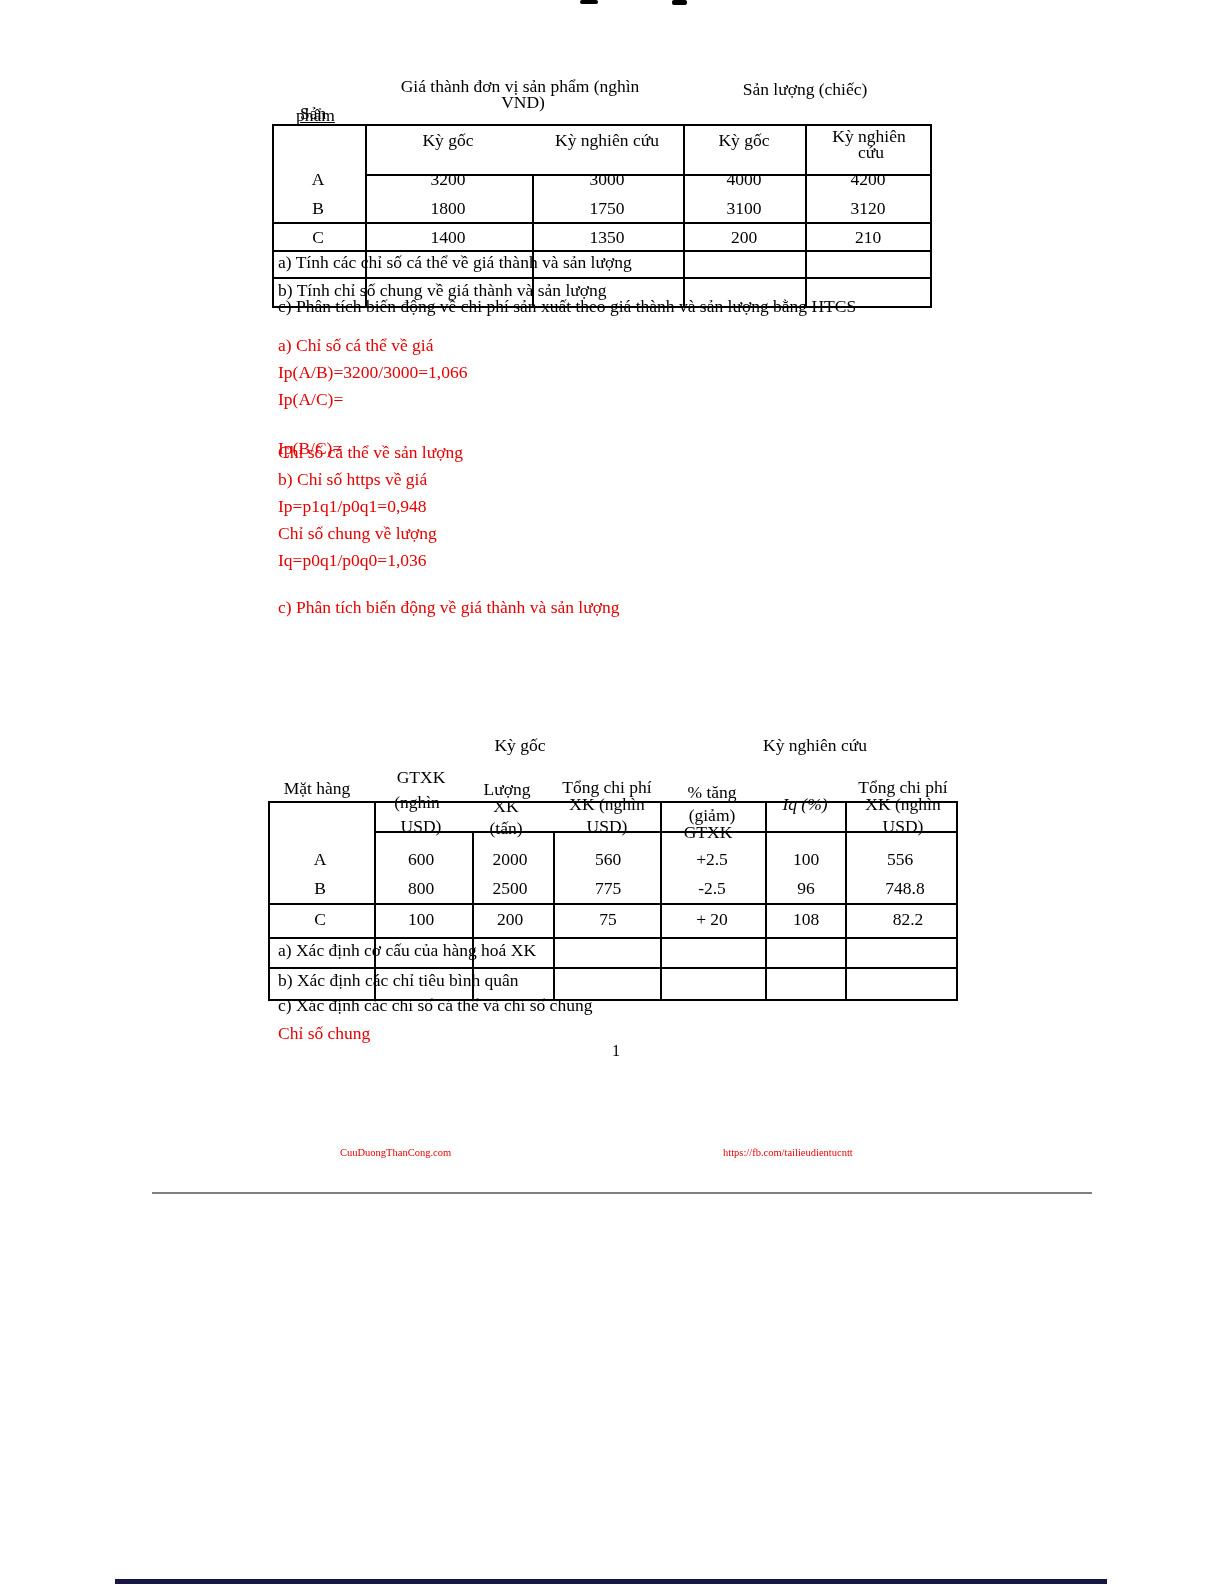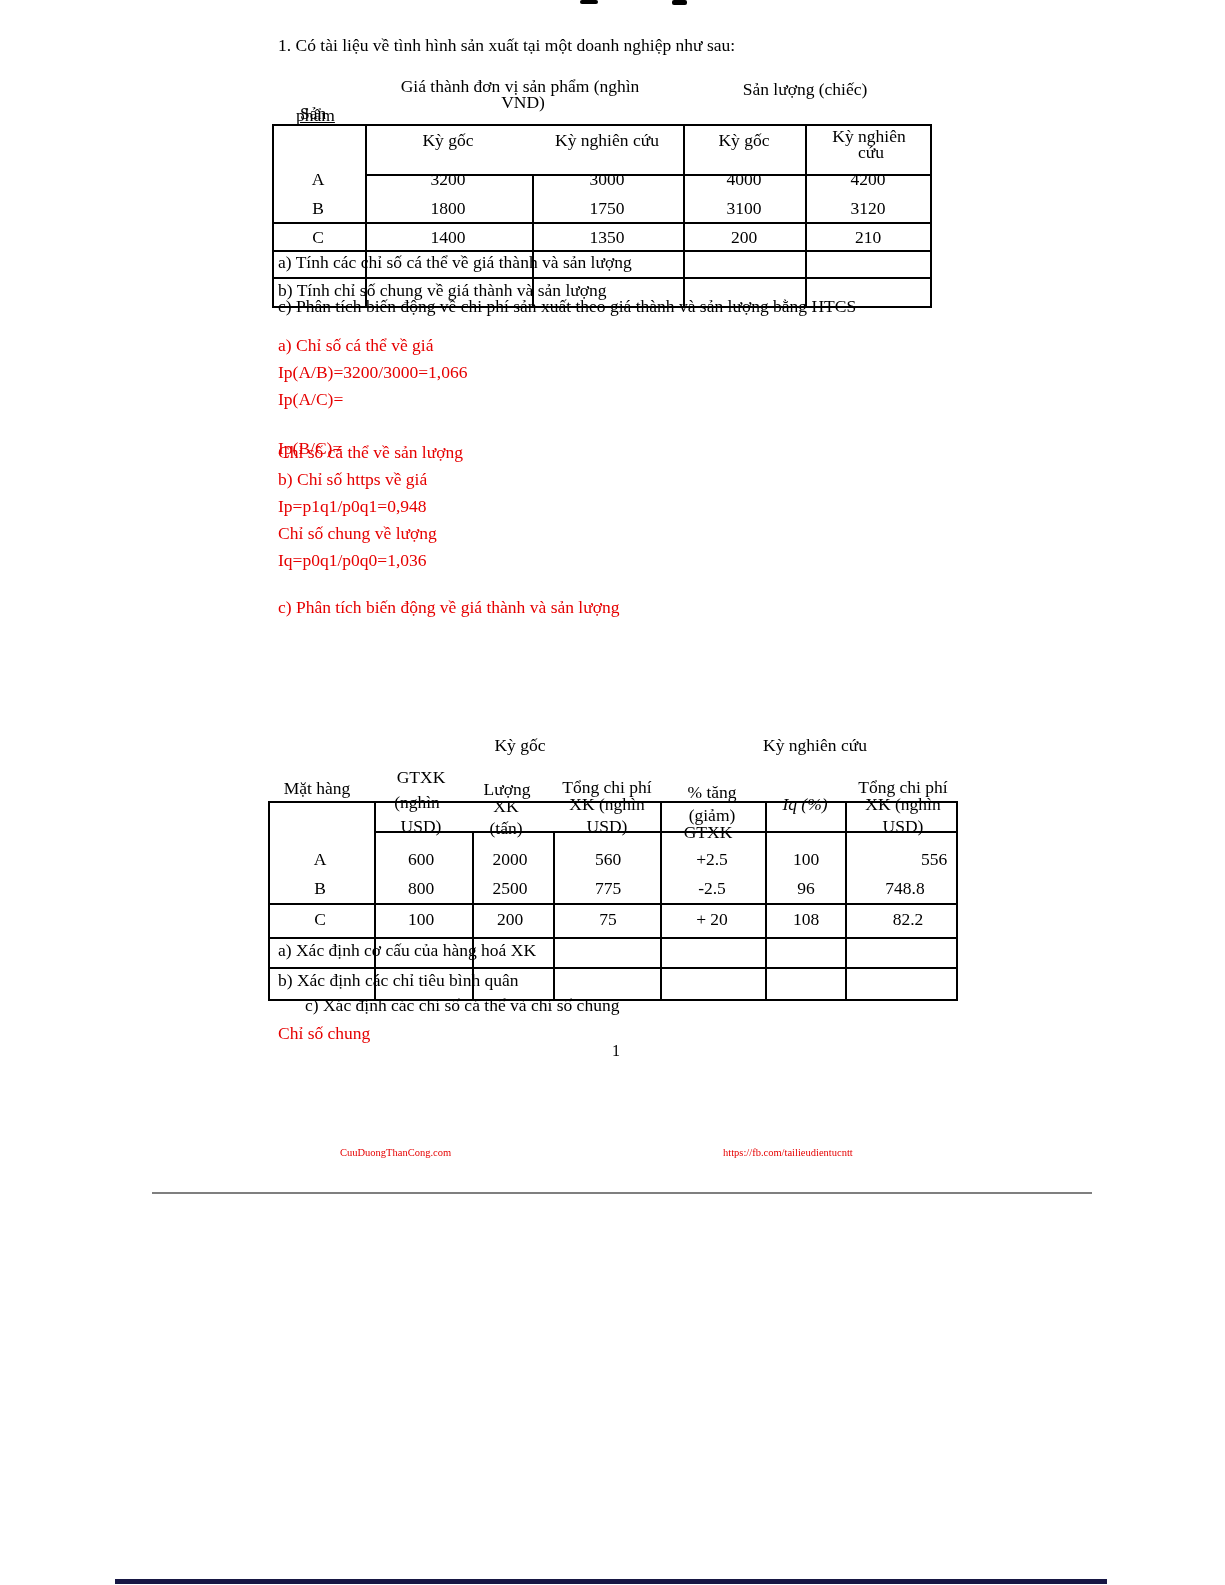--- a/index.html
+++ b/index.html
@@ -17,21 +17,20 @@
   .pgnum{font-size:16px;}
 </style>
 </head>
 <body>
 
 <div class="page">
 
   <div class="frag" style="left:580px;top:0;width:18px;height:4px;"></div>
   <div class="frag" style="left:672px;top:0;width:15px;height:5px;"></div>
 
-  <div class="t" style="left:278px;top:36px;">1. Có tài liệu về tình hình sản xuất tại một doanh nghiệp như sau:</div>
 
   <div class="t ctr" style="left:520px;top:77px;">Giá thành đơn vị sản phẩm (nghìn</div>
   <div class="t ctr" style="left:523px;top:93px;">VND)</div>
   <div class="t ctr" style="left:805px;top:80px;">Sản lượng (chiếc)</div>
   <div class="t" style="left:300px;top:104px;">Sản</div>
   <div class="t" style="left:296px;top:106px;text-decoration:underline;">phẩm</div>
 
   <div class="hl" style="left:272px;top:124px;width:660px;"></div>
   <div class="hl" style="left:365px;top:174px;width:567px;"></div>
   <div class="hl" style="left:272px;top:222px;width:660px;"></div>
@@ -125,41 +124,41 @@
   <div class="vl" style="left:765px;top:801px;height:200px;"></div>
   <div class="vl" style="left:845px;top:801px;height:200px;"></div>
   <div class="vl" style="left:956px;top:801px;height:200px;"></div>
 
   <div class="t ctr" style="left:320px;top:850px;">A</div>
   <div class="t ctr" style="left:421px;top:850px;">600</div>
   <div class="t ctr" style="left:510px;top:850px;">2000</div>
   <div class="t ctr" style="left:608px;top:850px;">560</div>
   <div class="t ctr" style="left:712px;top:850px;">+2.5</div>
   <div class="t ctr" style="left:806px;top:850px;">100</div>
-  <div class="t ctr" style="left:900px;top:850px;margin-left:34px;">556</div>
+  <div class="t ctr" style="left:900px;top:850px;">556</div>
 
   <div class="t ctr" style="left:320px;top:879px;">B</div>
   <div class="t ctr" style="left:421px;top:879px;">800</div>
   <div class="t ctr" style="left:510px;top:879px;">2500</div>
   <div class="t ctr" style="left:608px;top:879px;">775</div>
   <div class="t ctr" style="left:712px;top:879px;">-2.5</div>
   <div class="t ctr" style="left:806px;top:879px;">96</div>
   <div class="t ctr" style="left:905px;top:879px;">748.8</div>
 
   <div class="t ctr" style="left:320px;top:910px;">C</div>
   <div class="t ctr" style="left:421px;top:910px;">100</div>
   <div class="t ctr" style="left:510px;top:910px;">200</div>
   <div class="t ctr" style="left:608px;top:910px;">75</div>
   <div class="t ctr" style="left:712px;top:910px;">+ 20</div>
   <div class="t ctr" style="left:806px;top:910px;">108</div>
   <div class="t ctr" style="left:908px;top:910px;">82.2</div>
 
   <div class="t" style="left:278px;top:941px;">a) Xác định cơ cấu của hàng hoá XK</div>
   <div class="t" style="left:278px;top:971px;">b) Xác định các chỉ tiêu bình quân</div>
-  <div class="t" style="left:278px;top:996px;margin-left:27px;">c) Xác định các chỉ số cá thể và chỉ số chung</div>
+  <div class="t" style="left:278px;top:996px;">c) Xác định các chỉ số cá thể và chỉ số chung</div>
 
   <div class="t red" style="left:278px;top:1024px;">Chỉ số chung</div>
 
   <div class="t ctr pgnum" style="left:616px;top:1042px;">1</div>
 
   <div class="t red small" style="left:340px;top:1147px;">CuuDuongThanCong.com</div>
   <div class="t red small" style="left:723px;top:1147px;">https://fb.com/tailieudientucntt</div>
 
   <div class="sep" style="left:152px;top:1192px;width:940px;"></div>
 

